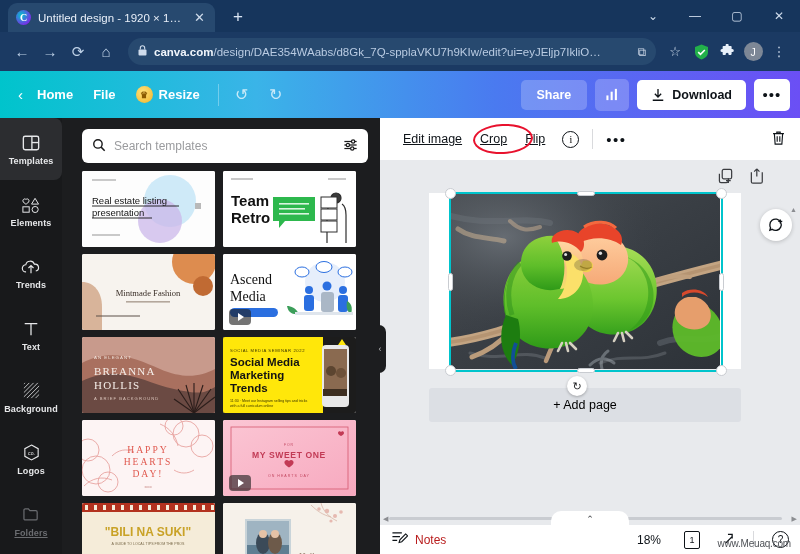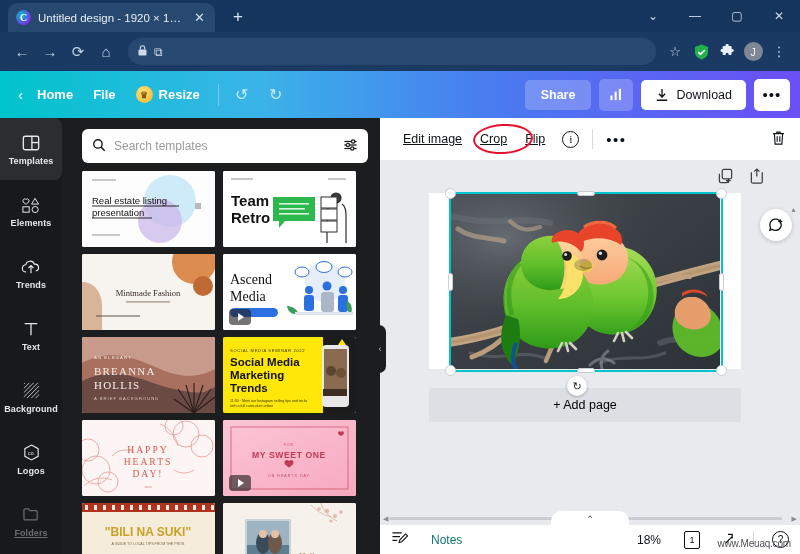--- a/index.html
+++ b/index.html
@@ -105,21 +105,21 @@
   .hdr-right { margin-left: auto; display: flex; align-items: center; gap: 8px; }
   .share-btn {
     background: rgba(255,255,255,.22); color: #fff; font-size: 12.5px;
     font-weight: bold; padding: 8px 16px; border-radius: 5px;
   }
   .stats-btn {
     background: rgba(255,255,255,.22); width: 34px; height: 32px;
     border-radius: 5px; display: flex; align-items: center; justify-content: center;
   }
   .download-btn {
-    background: #ffffff; color: #0e1318; font-size: 12.5px; font-weight: normal;
+    background: #ffffff; color: #0e1318; font-size: 12.5px; font-weight: bold;
     padding: 8px 14px; border-radius: 5px; display: flex;
     align-items: center; gap: 7px;
   }
   .dots-btn {
     background: #ffffff; width: 36px; height: 32px; border-radius: 5px;
     display: flex; align-items: center; justify-content: center;
     color: #0e1318; font-size: 15px; letter-spacing: 1px;
   }
 
   
@@ -266,21 +266,21 @@
     width: 78px; height: 15px; background: #fff;
     border-radius: 10px 10px 0 0; display: flex; align-items: center;
     justify-content: center; color: #3a3c40; font-size: 9px; z-index: 7;
   }
 
   .statusbar {
     position: absolute; left: 380px; bottom: 0; width: 420px; height: 29px;
     background: #fff; display: flex; align-items: center; padding: 0 11px;
     gap: 9px;
   }
-  .notes { display: flex; align-items: center; gap: 23px; font-size: 12px; color: #0f766e; }
+  .notes { display: flex; align-items: center; gap: 7px; font-size: 12px; color: #b91c1c; }
   .zoomlvl { margin-left: auto; font-size: 12px; color: #0e1318; }
   .pagecount {
     width: 16px; height: 18px; border: 1.4px solid #0e1318; border-radius: 2px;
     font-size: 9px; display: flex; align-items: center; justify-content: center;
     color: #0e1318; margin-left: 14px; position: relative;
   }
   .pagecount::before {
     content: ""; position: absolute; left: 2.5px; top: -3px;
     width: 16px; height: 18px; border: 1.4px solid #0e1318; border-radius: 2px;
     z-index: -1;
@@ -323,20 +323,21 @@
     <div class="navbtn">→</div>
     <div class="navbtn">⟳</div>
     <div class="navbtn">⌂</div>
     <div class="omnibox">
       <span class="lock">
         <svg width="9" height="11" viewBox="0 0 9 11">
             <rect x="0.5" y="4.5" width="8" height="6" rx="1" fill="#cfdcec"></rect>
             <path d="M2.3 4.5V3a2.2 2.2 0 0 1 4.4 0v1.5" stroke="#cfdcec" stroke-width="1.1" fill="none"></path>
           </svg>
       </span>
+      <span class="url"><b>canva.com</b><span>/design/DAE354WAabs/d8Gk_7Q-spplaVKU7h9KIw/edit?ui=eyJEljp7IkliO…</span></span>
       <span class="share-ico">⧉</span>
     </div>
     <div class="tbicon">☆</div>
     <div class="tbicon shield">
       <svg width="15" height="16" viewBox="0 0 15 16">
           <path d="M7.5 0.6 14 2.9v5.4c0 3.6-2.7 6-6.5 7.1C3.7 14.3 1 11.9 1 8.3V2.9z" fill="#22b04a"></path>
           <path d="M4.2 8.1l2.3 2.3 4.3-4.4" stroke="#fff" stroke-width="1.6" fill="none"></path>
         </svg>
     </div>
     <div class="tbicon puzzle">

